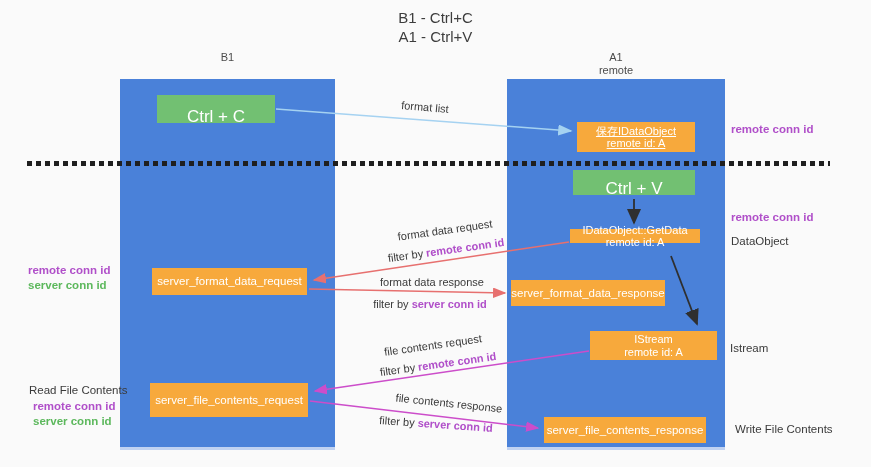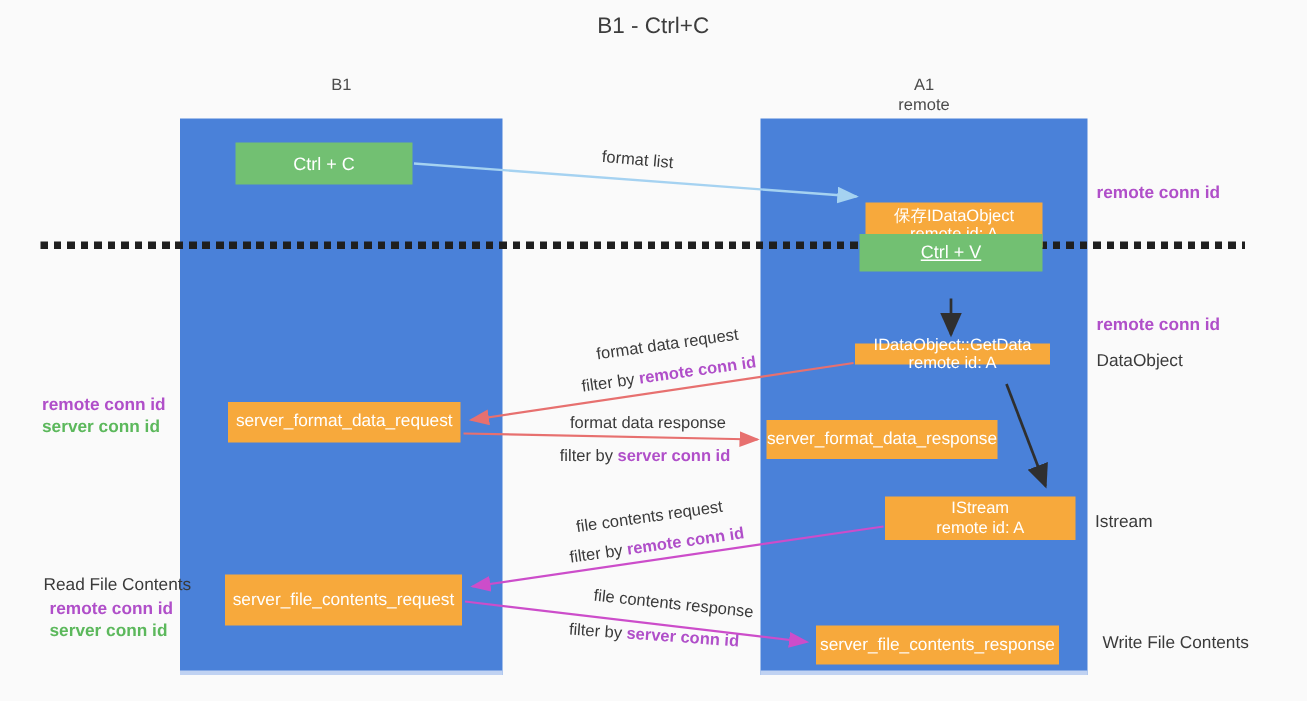--- a/index.html
+++ b/index.html
@@ -19,39 +19,40 @@
 
   .dashed-divider{position:absolute;left:27px;top:161px;width:803px;height:5px;
     background:repeating-linear-gradient(90deg,#1f1f1f 0 5px,transparent 5px 9px);}
 
   .arrows{position:absolute;left:0;top:0;z-index:3;}
 
   .node{position:absolute;z-index:4;display:flex;flex-direction:column;
         align-items:center;justify-content:center;color:#fff;text-align:center;
         font-size:11.5px;line-height:13px;white-space:nowrap;}
   .node span{display:block;}
-  .green{background:#72c072;font-size:12px;}
+  .green{background:#72c072;font-size:17px;justify-content:flex-end;}
   .orange{background:#f7a93c;}
   .two-line{font-size:11px;line-height:12.5px;}
 
   .side-label{position:absolute;z-index:4;font-size:11.5px;color:#3a3a3a;white-space:nowrap;}
   .purple{color:#b04fc9;font-weight:bold;}
   .greenlbl{color:#5cb85c;font-weight:bold;}
 
   .edge-label{position:absolute;z-index:4;font-size:11px;color:#3a3a3a;white-space:nowrap;}
   .edge-label .flt{margin-right:3px;}
   .hl{color:#b04fc9;font-weight:bold;}
 </style>
 </head>
 <body>
 
 <div class="canvas">
 
   <div class="title">
     <span>B1 - Ctrl+C</span>
+    <span>A1 - Ctrl+V</span>
   </div>
 
   <div class="col-header" style="left:120px;width:215px;">
     <span>B1</span>
   </div>
   <div class="col-header" style="left:507px;width:218px;">
     <span>A1</span>
     <span>remote</span>
   </div>
 
@@ -81,26 +82,26 @@
     <line x1="309" y1="289" x2="505" y2="293" stroke="#e7706f" stroke-width="1.5" marker-end="url(#m-red)"></line>
     <line x1="671" y1="256" x2="697" y2="324" stroke="#2f2f2f" stroke-width="1.8" marker-end="url(#m-black)"></line>
     <line x1="589" y1="351" x2="315" y2="391" stroke="#cc4dca" stroke-width="1.5" marker-end="url(#m-magenta)"></line>
     <line x1="310" y1="401" x2="538" y2="428" stroke="#cc4dca" stroke-width="1.5" marker-end="url(#m-magenta)"></line>
   </svg>
 
   <div class="node green" style="left:157px;top:95px;width:118px;height:28px;">
     <span>Ctrl + C</span>
   </div>
 
-  <div class="node orange two-line" style="left:577px;top:135px;width:118px;height:30px;">
+  <div class="node orange two-line" style="left:577px;top:122px;width:118px;height:30px;text-decoration:underline;">
     <span>保存IDataObject</span>
     <span>remote id: A</span>
   </div>
 
-  <div class="node green" style="left:573px;top:156px;width:122px;height:25px;text-decoration:underline;">
+  <div class="node green" style="left:573px;top:170px;width:122px;height:25px;">
     <span>Ctrl + V</span>
   </div>
 
   <div class="node orange two-line" style="left:570px;top:229px;width:130px;height:14px;">
     <span>IDataObject::GetData</span>
     <span>remote id: A</span>
   </div>
 
   <div class="node orange" style="left:152px;top:268px;width:155px;height:27px;">
     <span>server_format_data_request</span>

